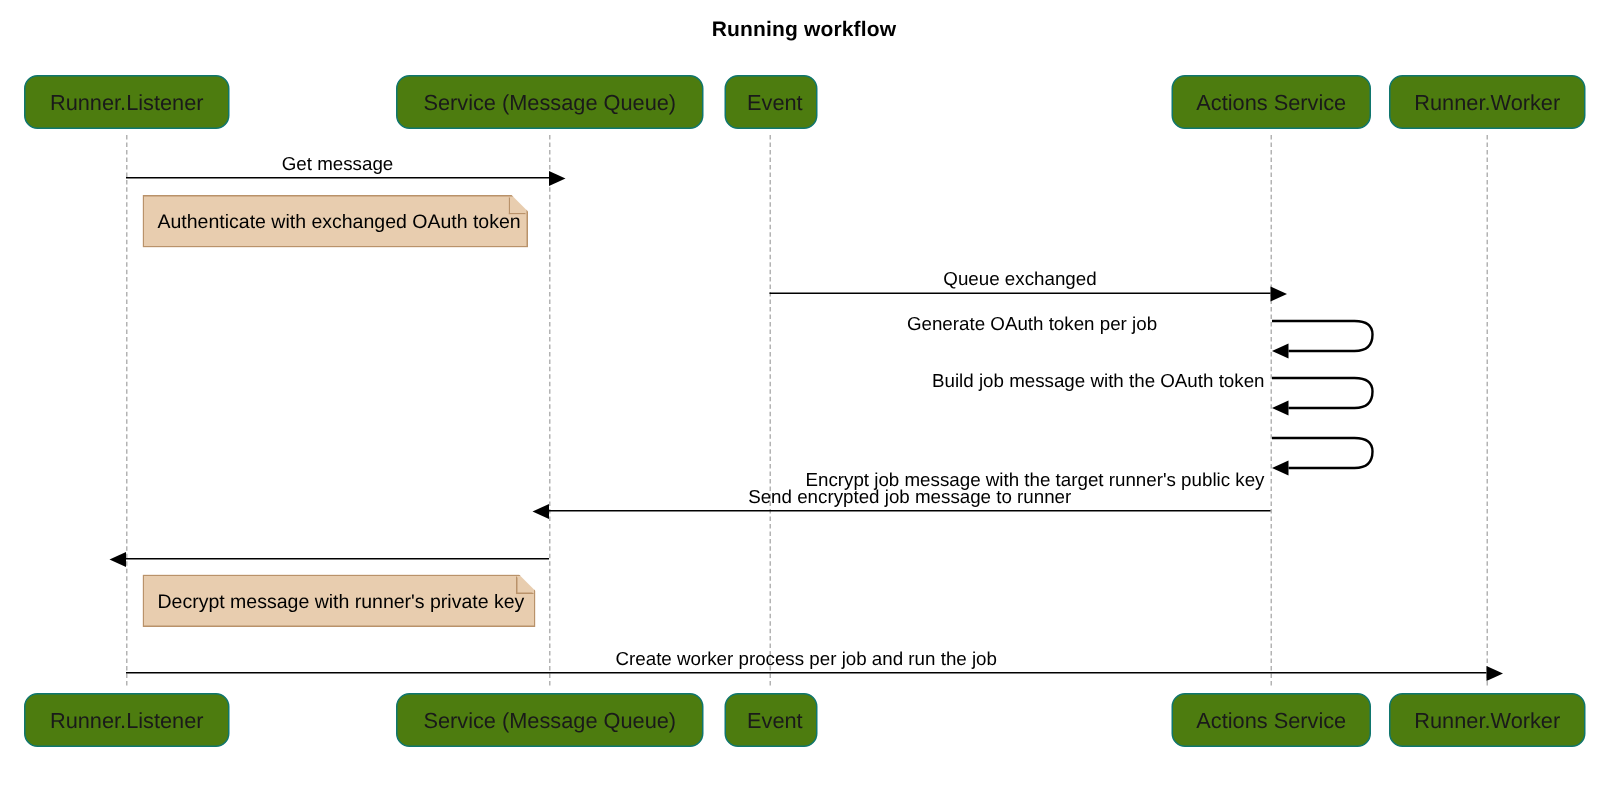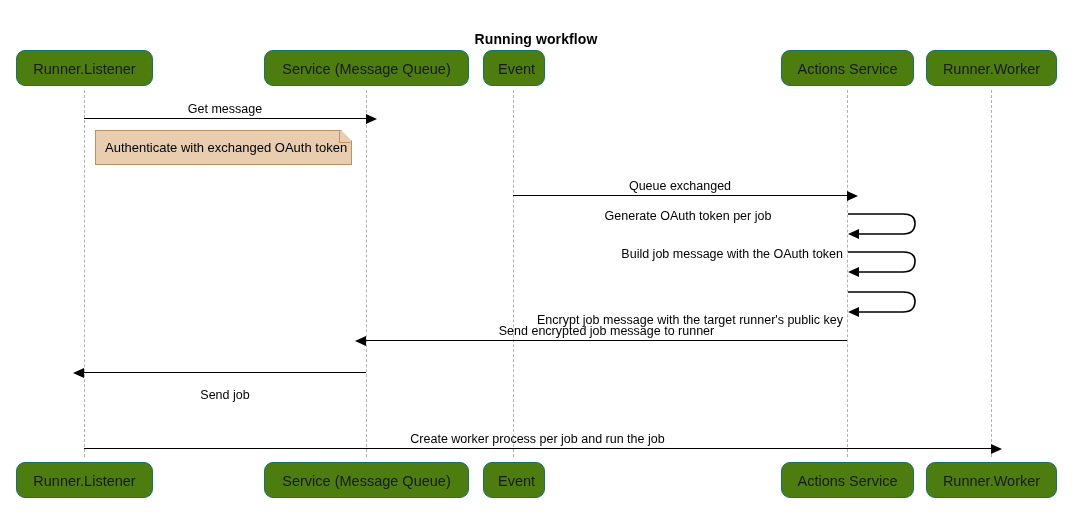--- a/index.html
+++ b/index.html
@@ -25,21 +25,20 @@
   .diagram-title {
     position: absolute;
     left: 0;
     top: 11px;
     width: 1072px;
     text-align: center;
     font-size: 14px;
     font-weight: bold;
     color: #000000;
     letter-spacing: 0.1px;
-    margin-top: 20px;
   }
   
   .lifeline {
     position: absolute;
     width: 0;
     border-left: 1px dashed #b3b3b3;
     top: 90px;
     height: 367px;
   }
   
@@ -214,19 +213,23 @@
   <div class="msg" style="left:366px; top:340px; width:481px;">
     <span class="arrowhead left"></span>
   </div>
   <div class="msg-label" style="left:366px; top:324px; width:481px;">Send encrypted job message to runner</div>
 
   <div class="msg" style="left:84px; top:372px; width:282px;">
     <span class="arrowhead left"></span>
   </div>
   <div class="msg-label" style="left:84px; top:356px; width:282px;margin-top:32px;">Send job</div>
 
+  <div class="note" style="left:95px; top:383px; width:262px; height:35px;">
+    <span>Decrypt message with runner's private key</span>
+    <span class="note-fold"></span>
+  </div>
 
   <div class="msg" style="left:84px; top:448px; width:907px;">
     <span class="arrowhead right"></span>
   </div>
   <div class="msg-label" style="left:84px; top:432px; width:907px;">Create worker process per job and run the job</div>
 
 </div>
 
 </body></html>

